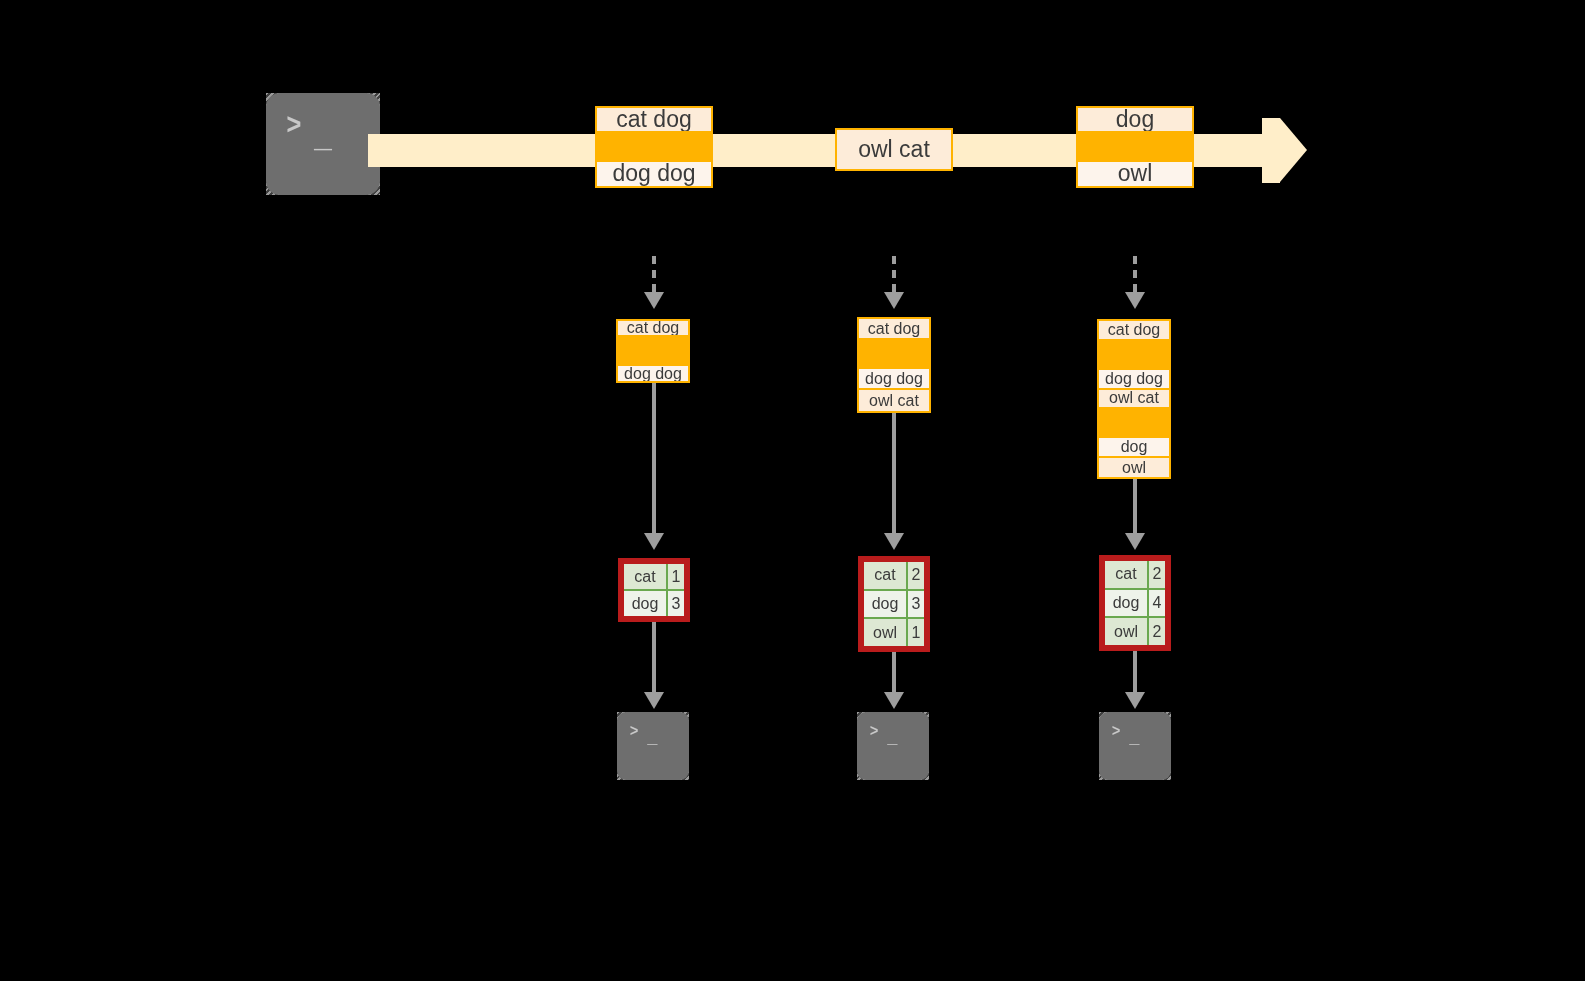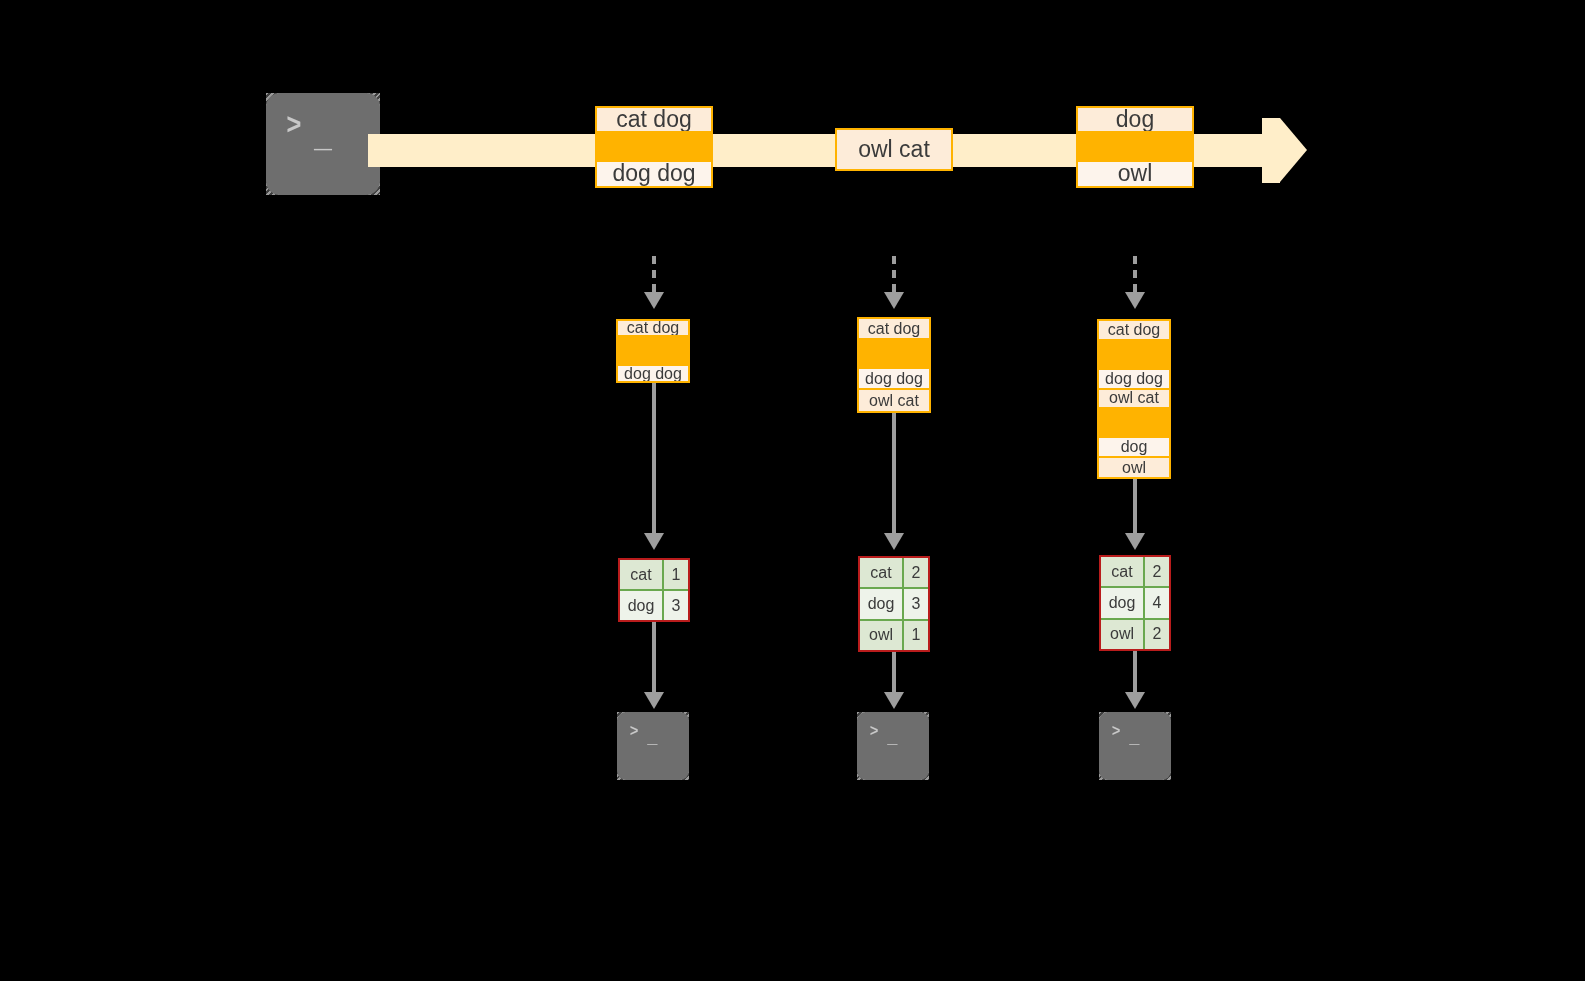--- a/index.html
+++ b/index.html
@@ -115,21 +115,21 @@
     height: 30px;
     font-size: 16px;
     border-bottom: 2px solid #ffb300;
   }
   .mid .rec-row:last-child { border-bottom: none; }
 
   
   .tbl {
     position: absolute;
     box-sizing: border-box;
-    border: 2px solid #b91c1c;
+    border: 6px solid #b91c1c;
     background: #6aa84f;
     display: flex;
     flex-direction: column;
   }
   .tbl-row {
     display: flex;
     height: 30px;
     border-bottom: 2px solid #6aa84f;
   }
   .tbl-row:last-child { border-bottom: none; }

